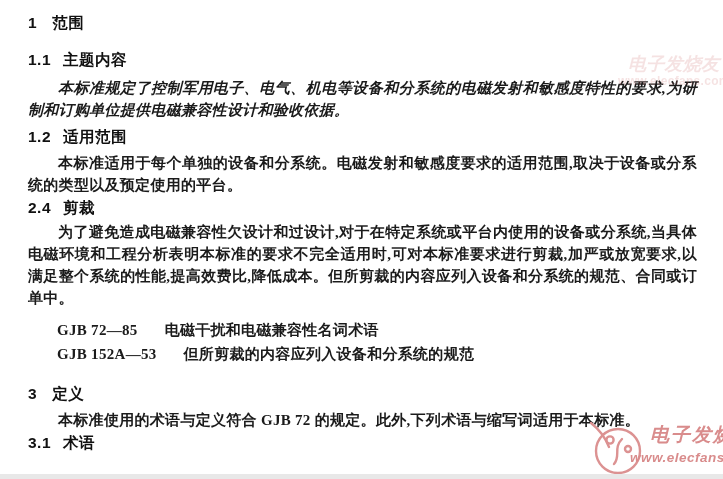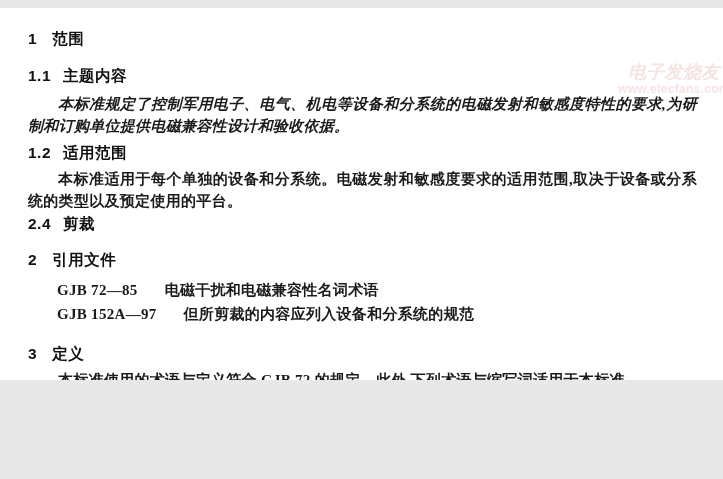--- a/index.html
+++ b/index.html
@@ -1,23 +1,23 @@
 <!DOCTYPE html>
 <html><head>
 <meta charset="utf-8">
 <style>
   html,body{margin:0;padding:0;background:#e8e8e8;}
   .page{
     position:relative;
-    width:723px;height:372px;
-    margin:8px auto;
+    width:723px;height:474px;
+    margin:0 auto;
     background:#ffffff;
     overflow:hidden;
     box-sizing:border-box;
-    padding:22px 26px 0 28px;
+    padding:14px 26px 0 28px;
     font-family:"Liberation Serif","DejaVu Serif",serif;
     font-weight:600;
     font-size:15px;
     line-height:22px;
     color:#1b1b1b;
     letter-spacing:0.3px;
   }
   .h1,.h2{
     font-family:"Liberation Sans","DejaVu Sans",sans-serif;
     font-weight:700;
@@ -115,30 +115,28 @@
   <p class="para" id="para-subject">本标准规定了控制军用电子、电气、机电等设备和分系统的电磁发射和敏感度特性的要求,为研制和订购单位提供电磁兼容性设计和验收依据。</p>
 
   <div class="h2" id="sec-applic">
     <span class="num">1.2</span><span>适用范围</span>
   </div>
   <p class="para" id="para-applic">本标准适用于每个单独的设备和分系统。电磁发射和敏感度要求的适用范围,取决于设备或分系统的类型以及预定使用的平台。</p>
 
   <div class="h2" id="sec-tailoring">
     <span class="num">2.4</span><span>剪裁</span>
   </div>
+  <p class="para" id="para-tailoring">为了避免造成电磁兼容性欠设计和过设计,对于在特定系统或平台内使用的设备或分系统,当具体电磁环境和工程分析表明本标准的要求不完全适用时,可对本标准要求进行剪裁,加严或放宽要求,以满足整个系统的性能,提高效费比,降低成本。但所剪裁的内容应列入设备和分系统的规范、合同或订单中。</p>
 
-  <div class="h1" id="sec-references">
-    <span class="num">2</span><span>引用文件</span>
-  </div>
   <div class="ref-list">
     <div class="ref">
       <span class="ref-code">GJB 72—85</span><span class="ref-title">电磁干扰和电磁兼容性名词术语</span>
     </div>
     <div class="ref">
-      <span class="ref-code">GJB 152A—97</span><span class="ref-title">但所剪裁的内容应列入设备和分系统的规范</span>
+      <span class="ref-code">GJB 152A—53</span><span class="ref-title">但所剪裁的内容应列入设备和分系统的规范</span>
     </div>
   </div>
 
   <div class="h1" id="sec-definitions">
     <span class="num">3</span><span>定义</span>
   </div>
   <p class="para" id="para-definitions">本标准使用的术语与定义符合 GJB 72 的规定。此外,下列术语与缩写词适用于本标准。</p>
 
   <div class="h2" id="sec-terms">
     <span class="num">3.1</span><span>术语</span>

